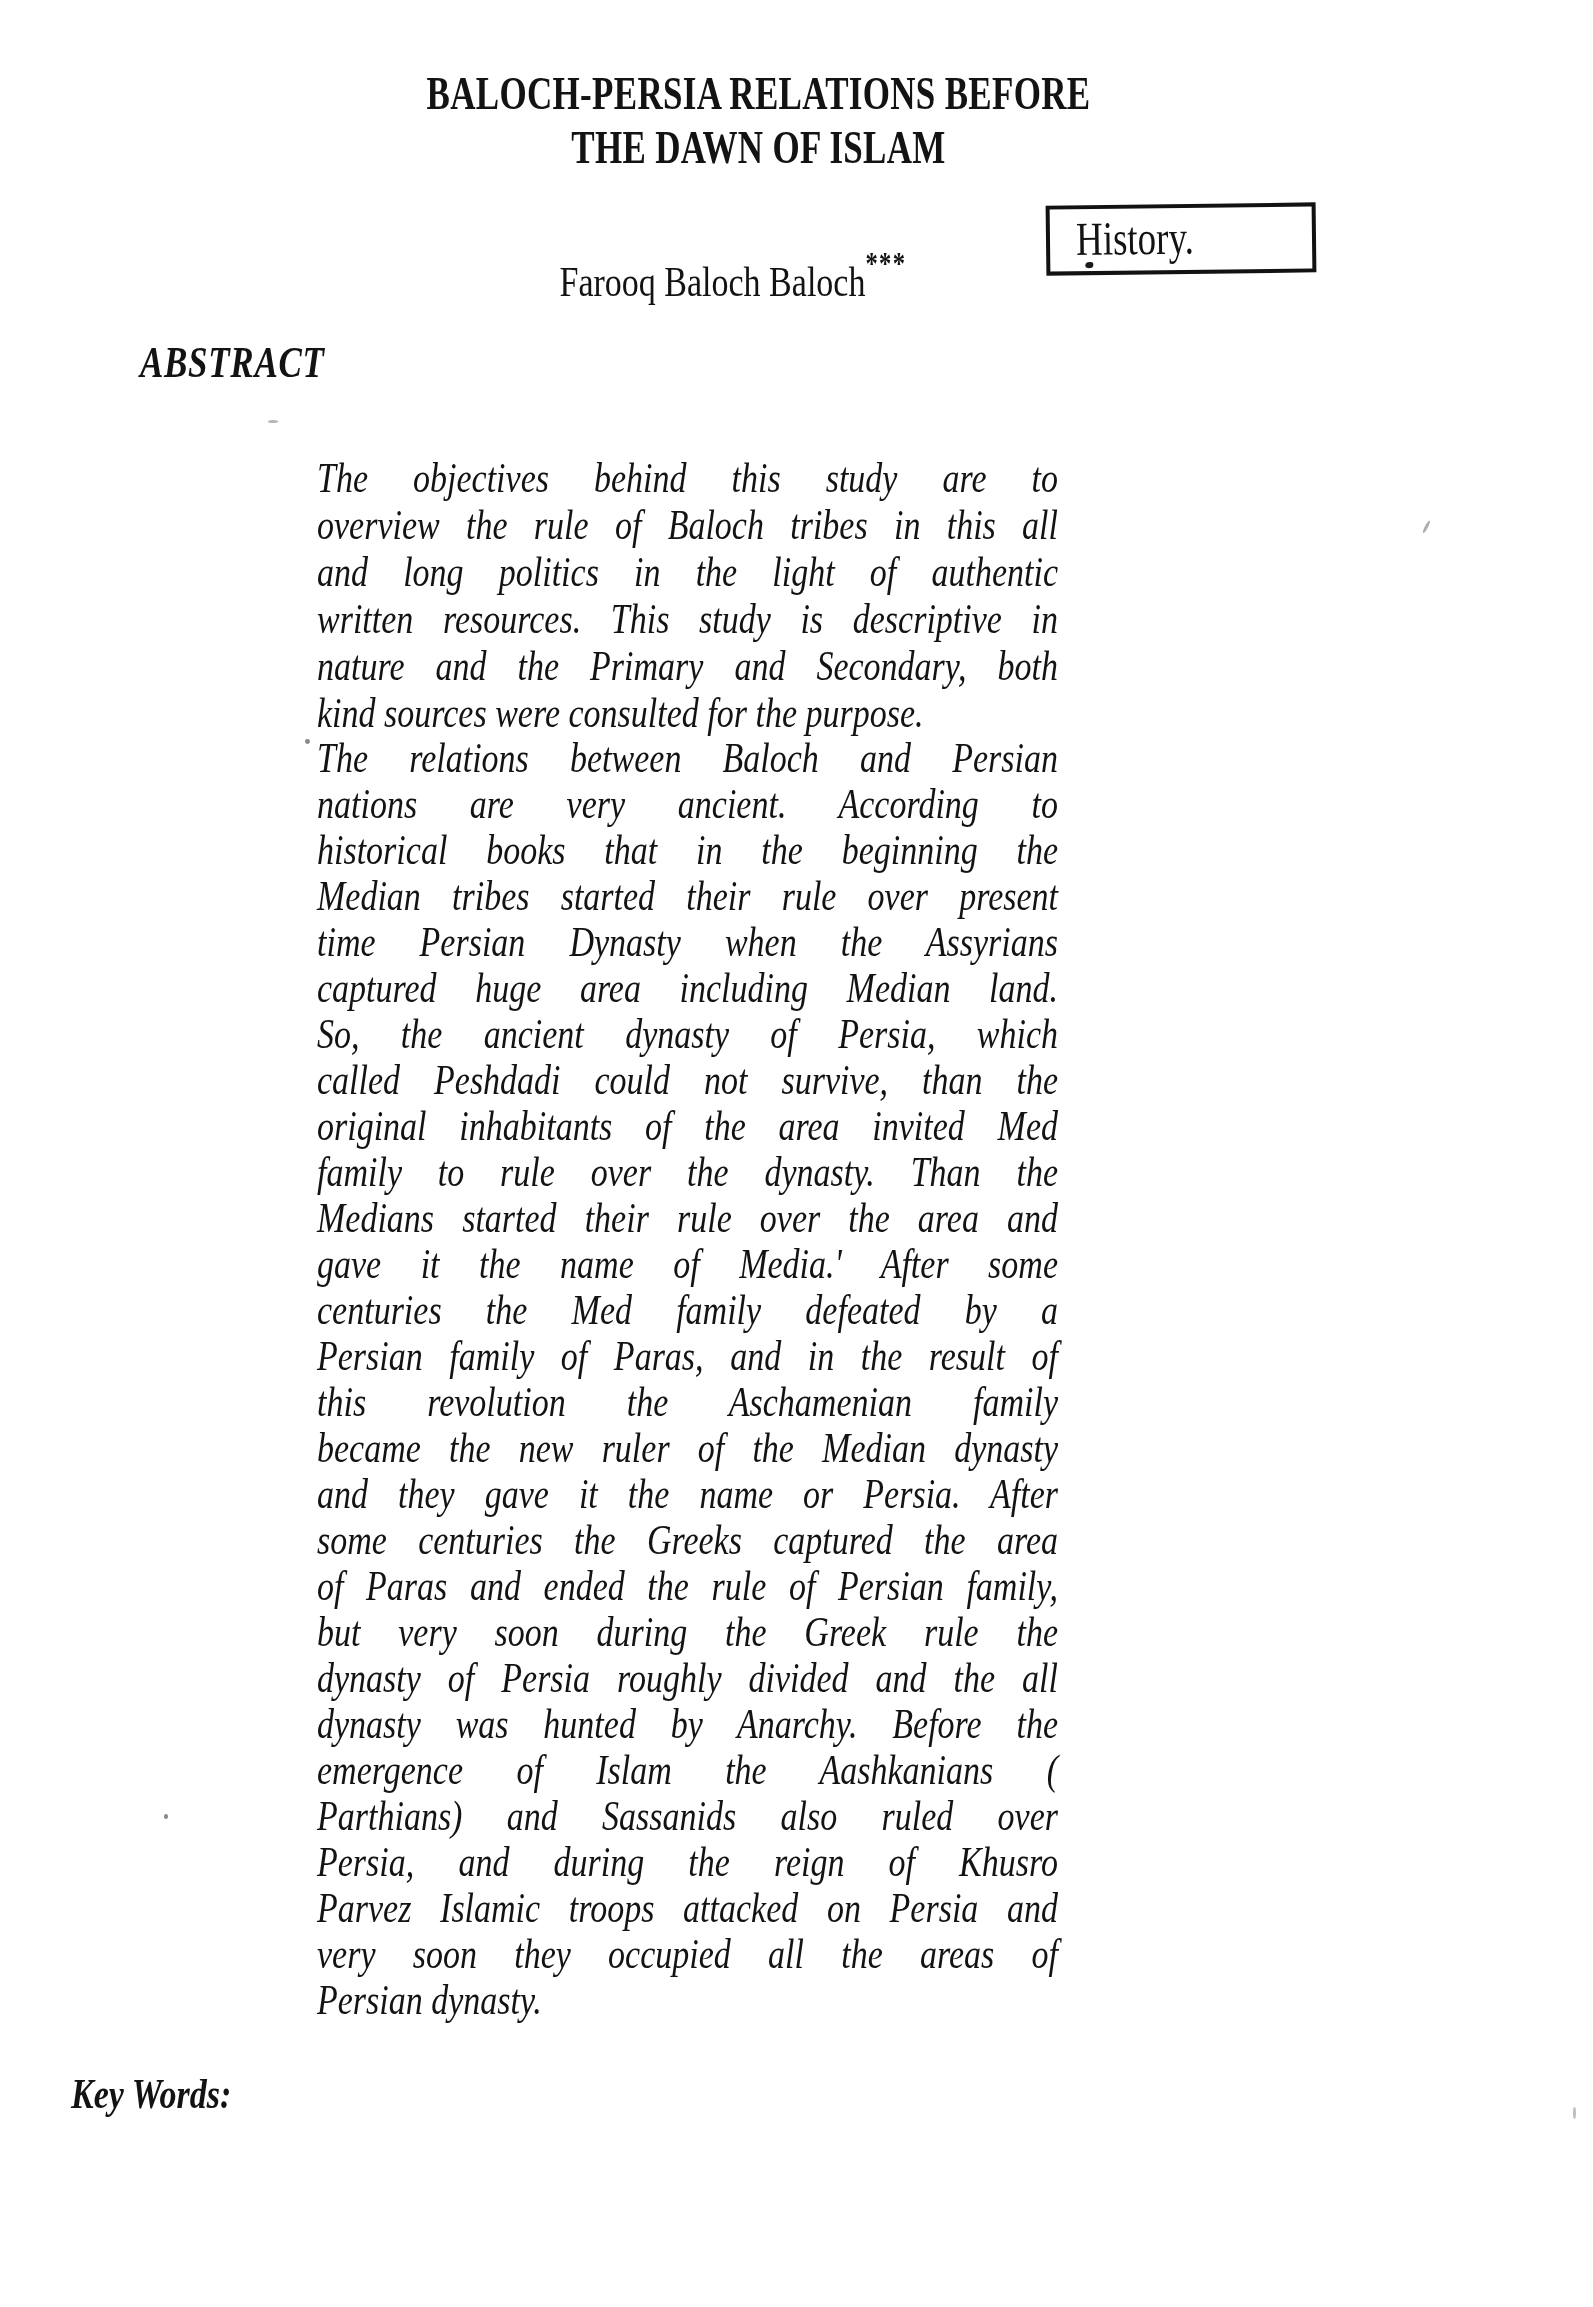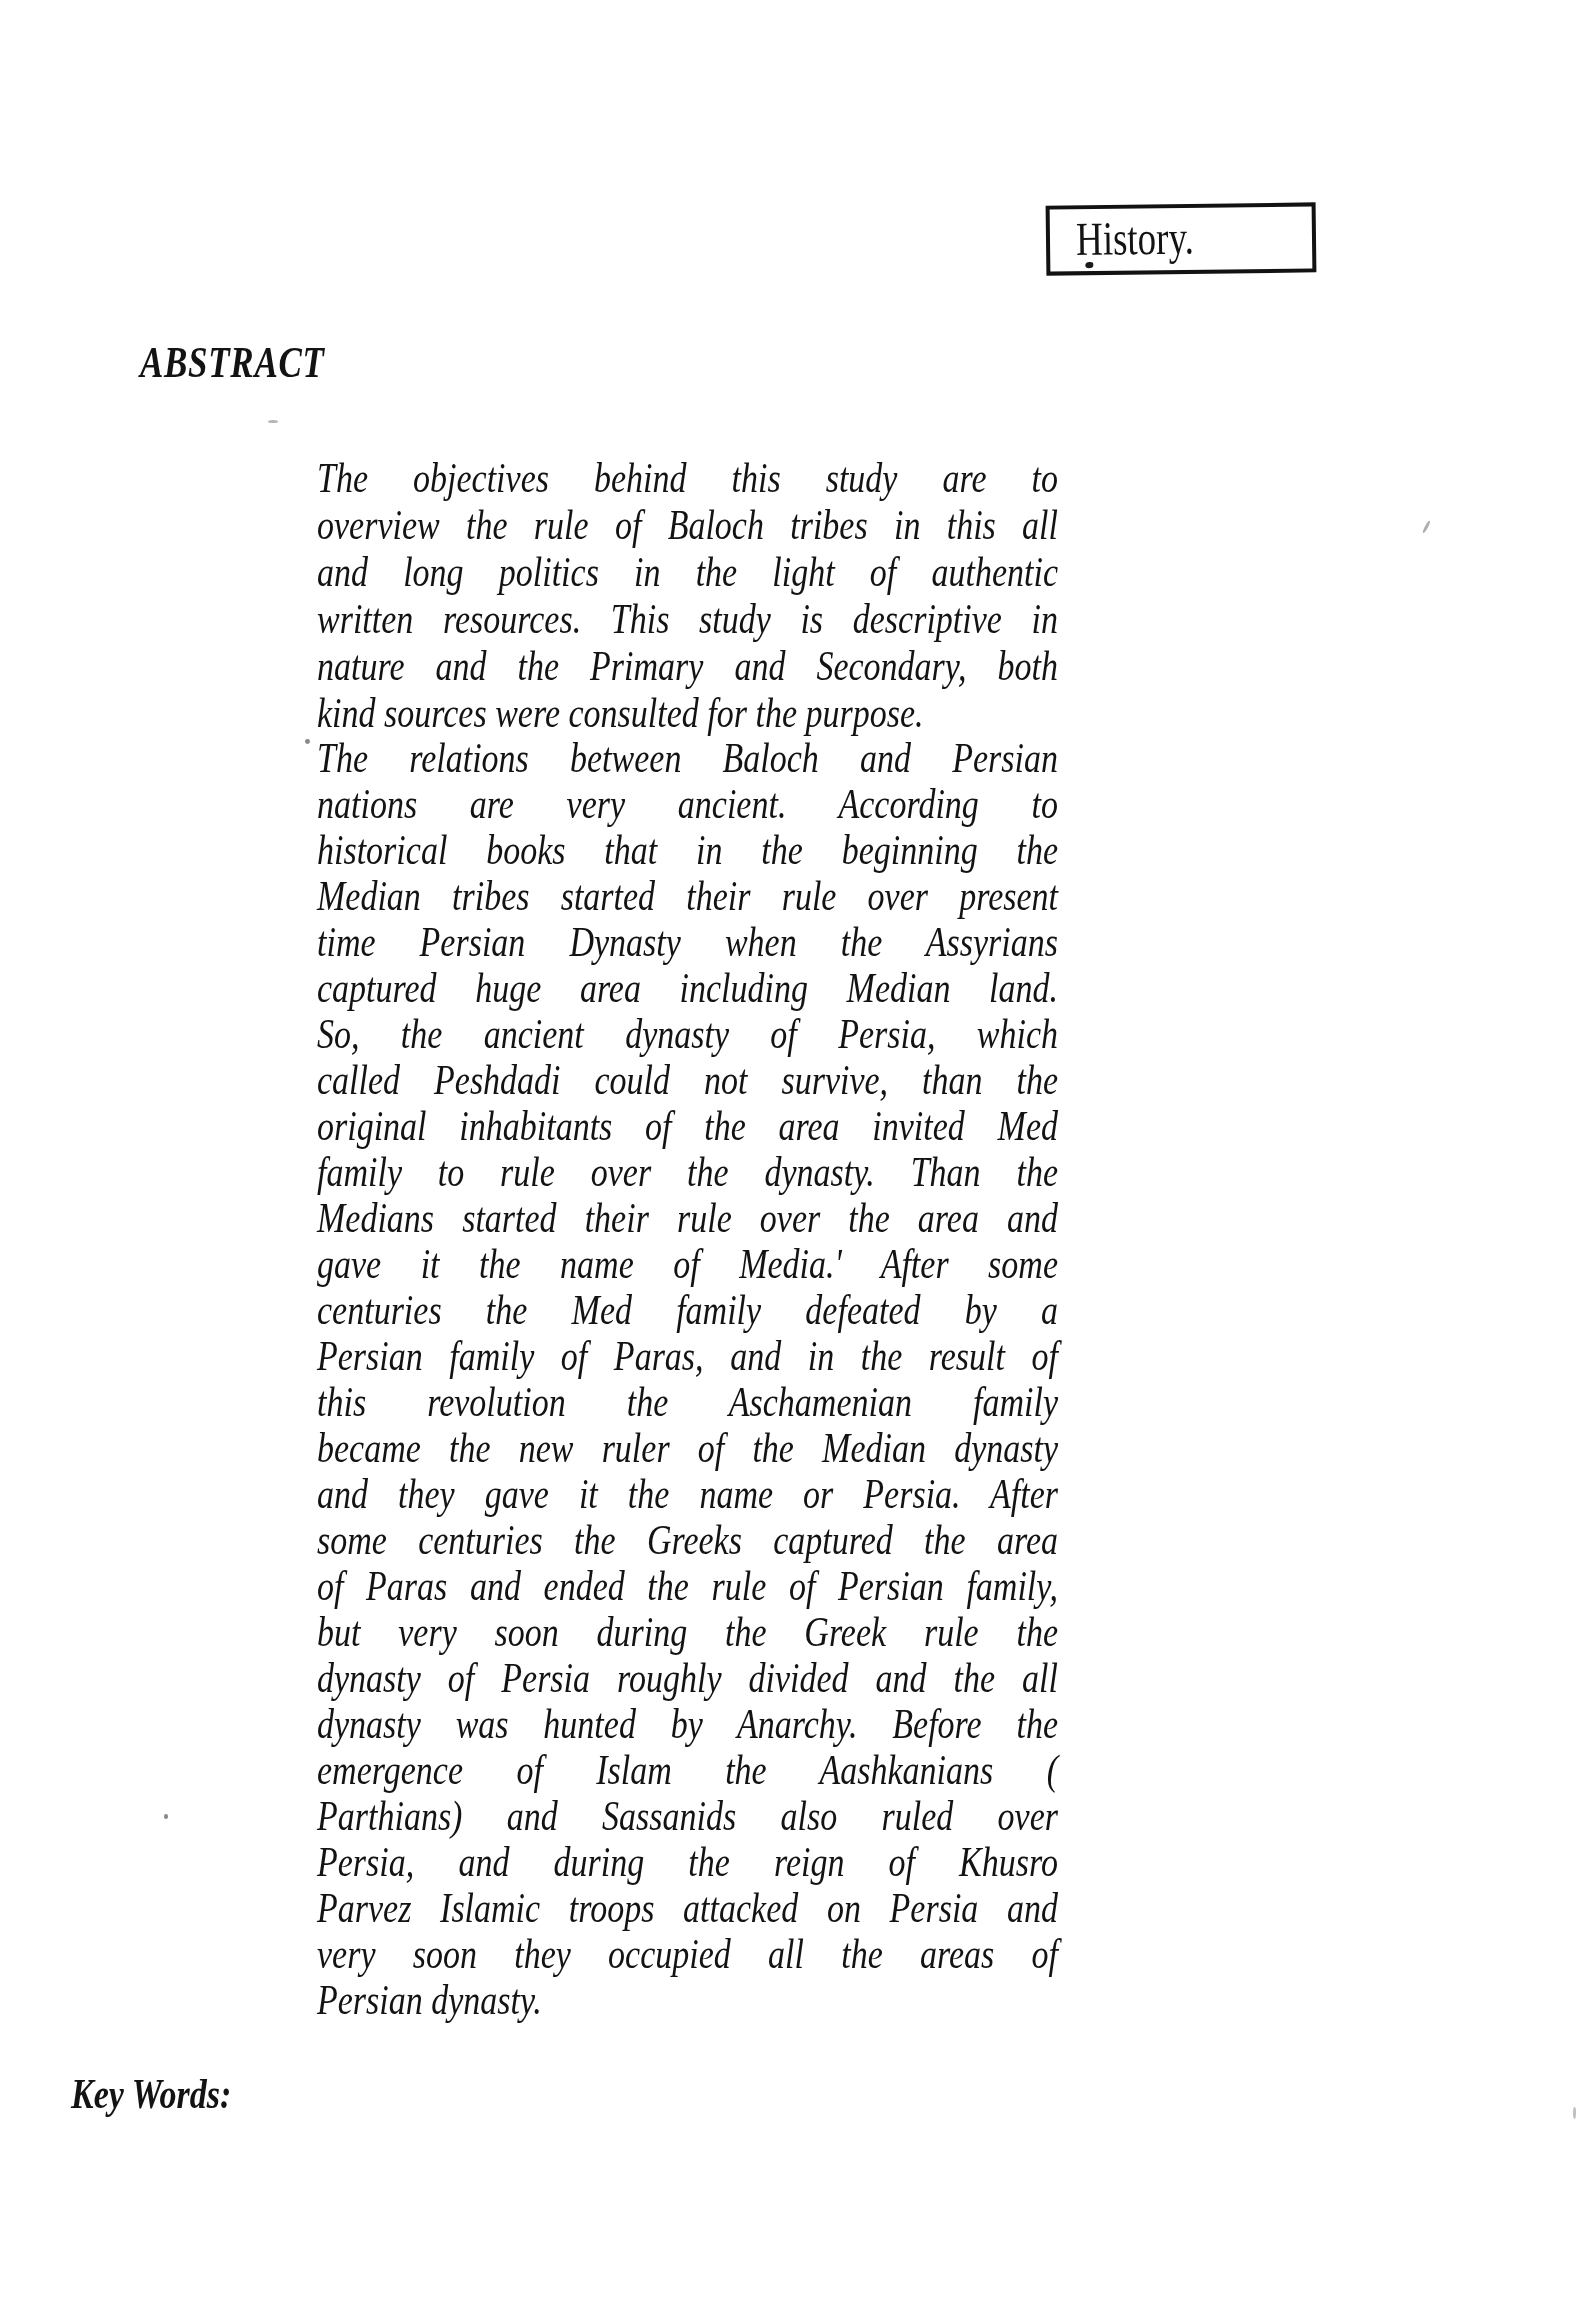--- a/index.html
+++ b/index.html
@@ -161,26 +161,33 @@
   .speck.dot1  { left: 305px; top: 739px; width: 4.8px; height: 4.8px; }
   .speck.slash1{ left: 1425px; top: 520px; width: 3.4px; height: 13.6px; transform: rotate(28deg); opacity: 0.45; }
   .speck.dot2  { left: 164px; top: 1814px; width: 4.1px; height: 4.8px; }
   .speck.tick1 { left: 1573px; top: 2107px; width: 3.4px; height: 12.3px; opacity: 0.35; }
 </style>
 </head>
 <body>
 
 <div class="page">
 
+  <header class="title">
+    <div class="title-line">BALOCH-PERSIA RELATIONS BEFORE</div>
+    <div class="title-line">THE DAWN OF ISLAM</div>
+  </header>
 
   <div class="category-box">
     <span class="category-label">History.</span>
     <span class="hist-dot"></span>
   </div>
 
+  <div class="author">
+    <span class="author-inner"><span>Farooq Baloch Baloch</span><span class="asterisks">***</span></span>
+  </div>
 
   <h2 class="abstract-heading">ABSTRACT</h2>
 
   <section class="abstract">
     <div class="para para2">
         <div class="jline">The objectives behind this study are to</div>
         <div class="jline">overview the rule of Baloch tribes in this all</div>
         <div class="jline">and long politics in the light of authentic</div>
         <div class="jline">written resources. This study is descriptive in</div>
         <div class="jline">nature and the Primary and Secondary, both</div>

